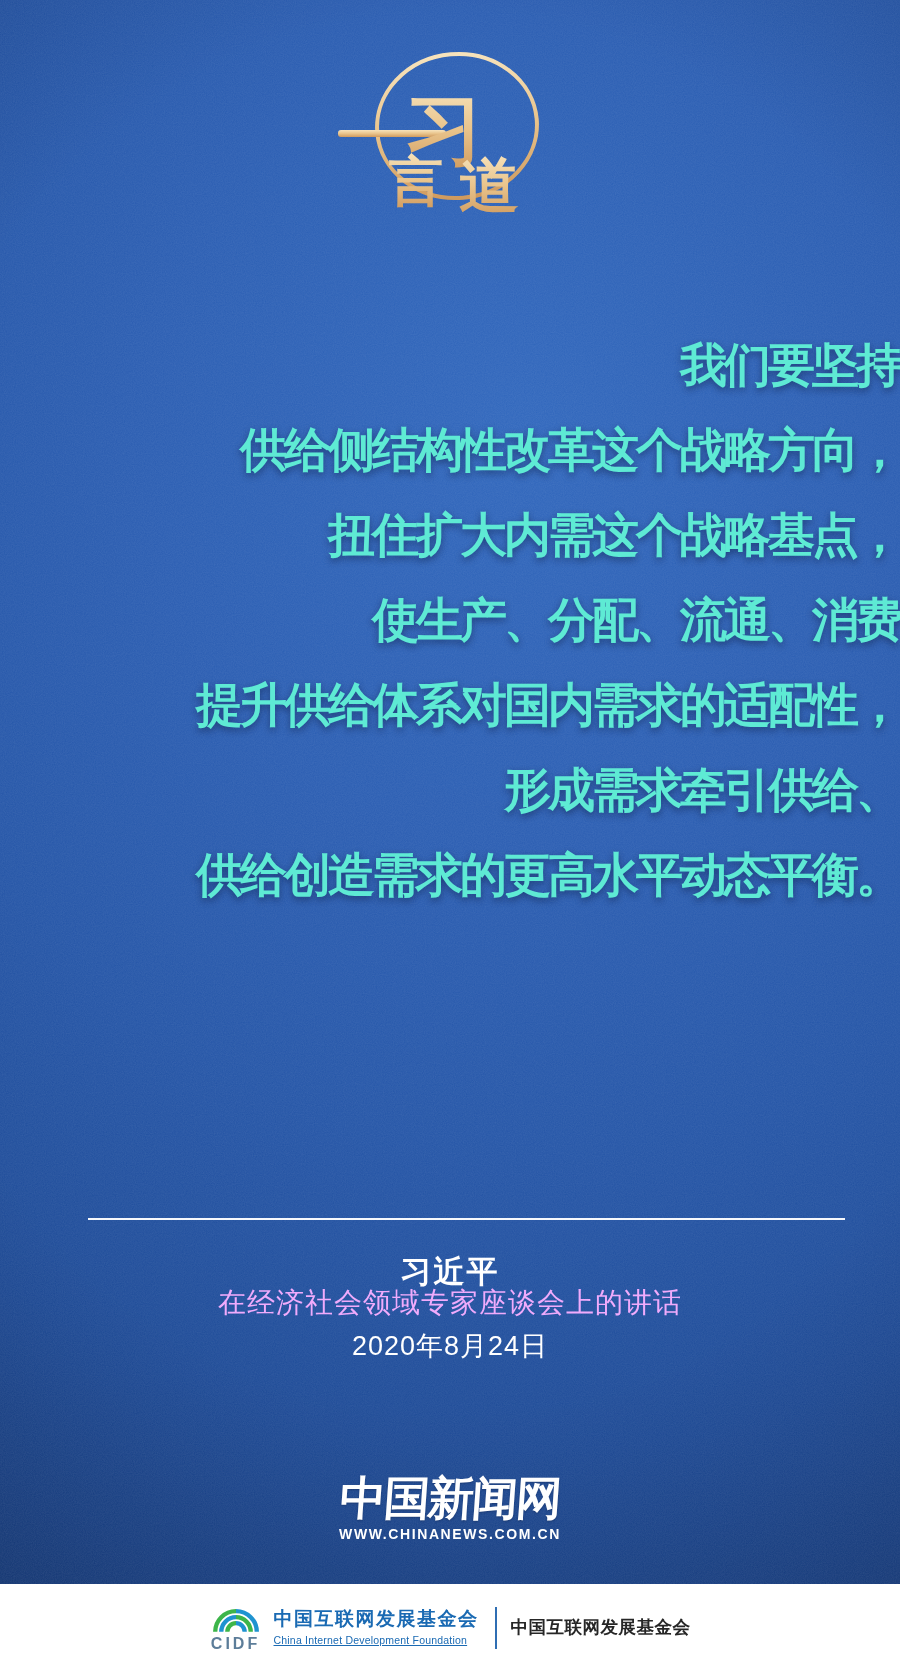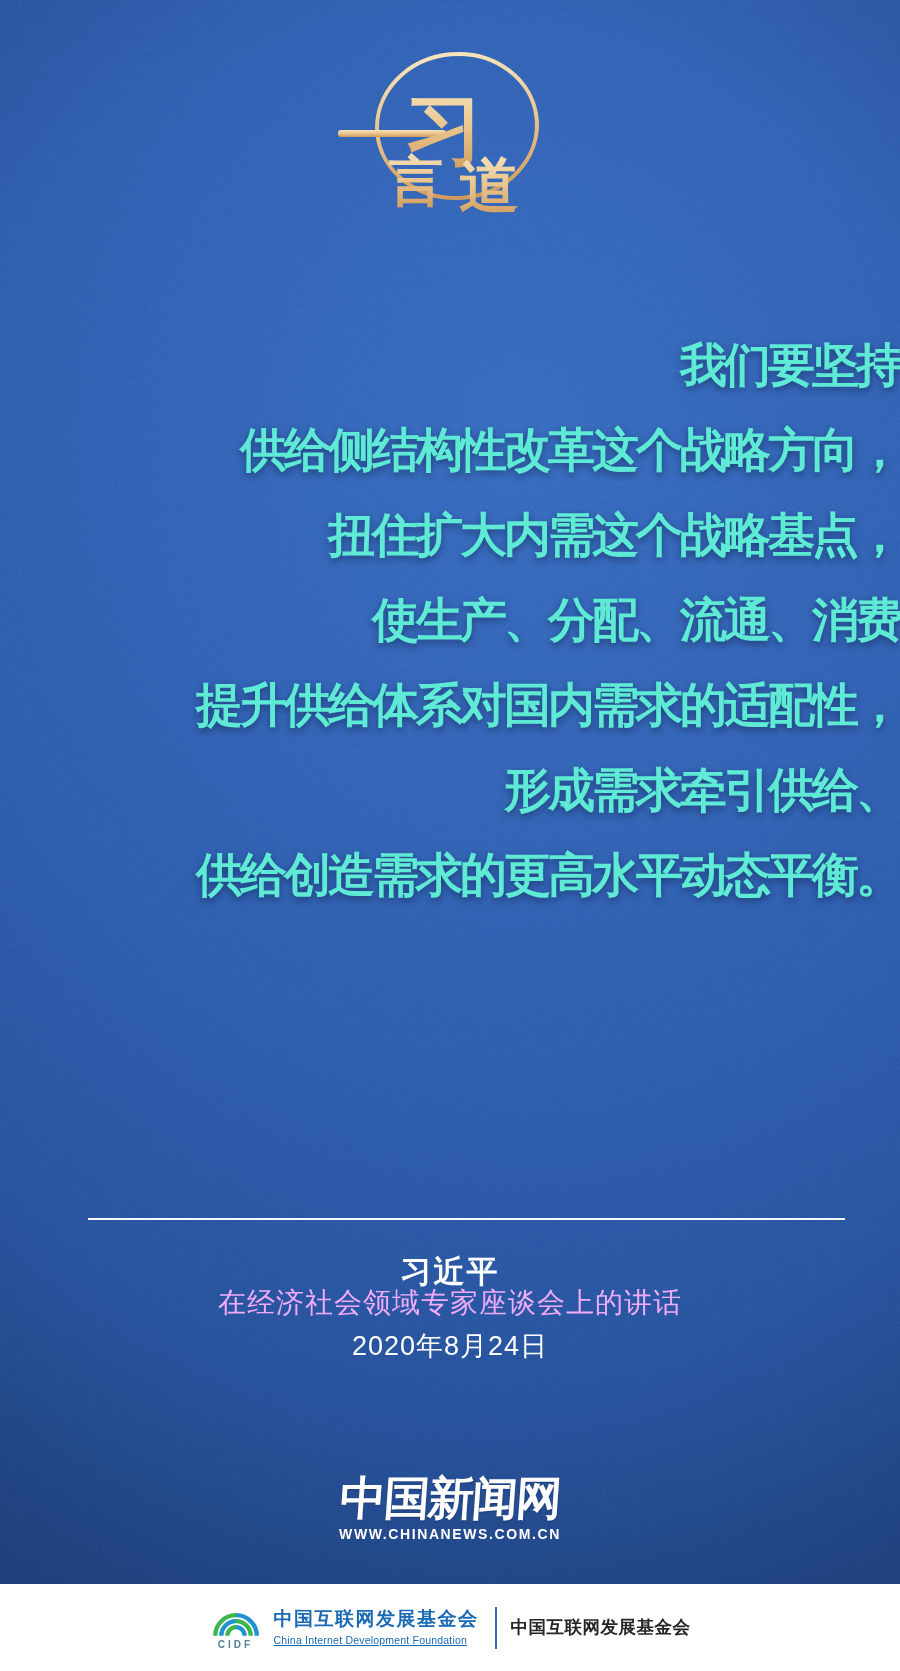--- a/index.html
+++ b/index.html
@@ -52,21 +52,21 @@
     font-size:14px; font-weight:700; letter-spacing:1.6px;
   }
 
   
   .footer {
     position:absolute; left:0; bottom:0; width:900px; height:87px; background:#ffffff;
     display:flex; align-items:center; justify-content:center;
   }
   .footer-inner { display:flex; align-items:center; }
   .cidf-logo { display:flex; flex-direction:column; align-items:center; margin-right:12px; }
-  .cidf-acronym { margin-top:1px; font-size:10px; font-weight:600; letter-spacing:3px; color:#5c7d99; }
+  .cidf-acronym { margin-top:1px; font-size:16px; font-weight:600; letter-spacing:3px; color:#5c7d99; }
   .cidf-names { display:flex; flex-direction:column; color:#1a6ab3; }
   .cidf-cn { font-size:19px; font-weight:700; letter-spacing:1.5px; line-height:1.1; }
   .cidf-en { font-size:10.5px; font-weight:500; margin-top:4px; letter-spacing:0.2px;text-decoration:underline; }
   .footer-divider { width:2px; height:42px; background:#2f6eb3; margin:0 14px 0 16px; }
   .support { color:#262626; font-size:17.5px; font-weight:700; line-height:1.45; letter-spacing:0.5px; }
 </style>
 </head>
 <body>
 
 <div class="poster">

